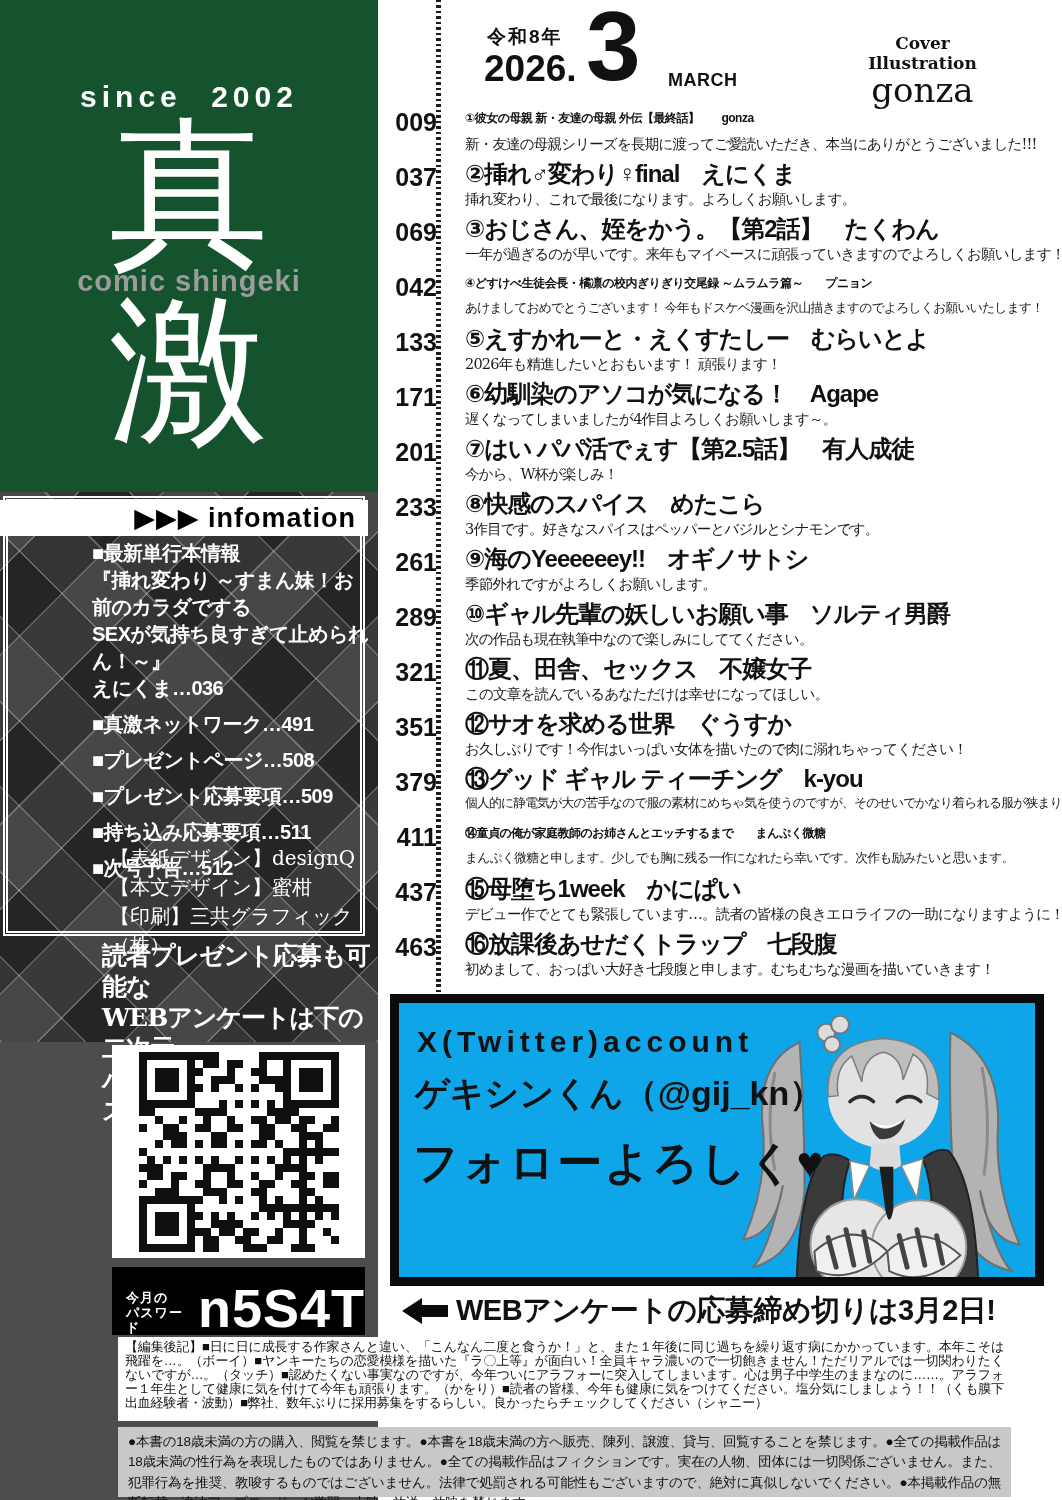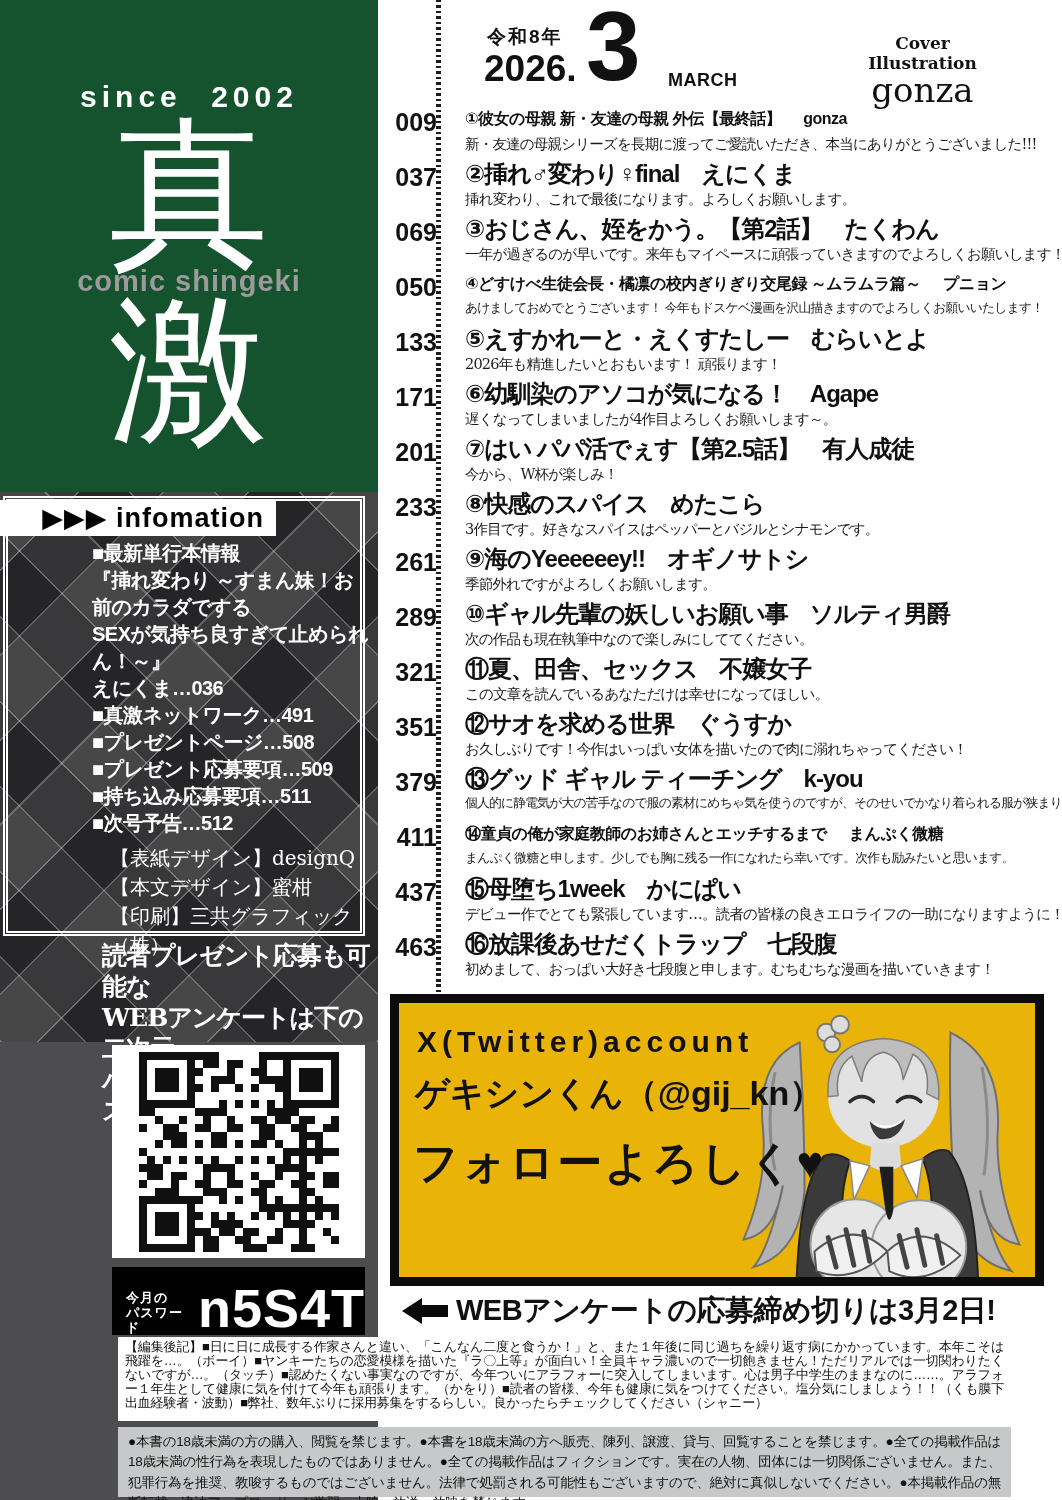--- a/index.html
+++ b/index.html
@@ -16,26 +16,26 @@
   .comic-sub{font-size:29px;font-weight:bold;color:#9b9b9b;letter-spacing:1px;margin-top:-8px;}
   .kanji.bottom{margin-top:-6px;}
 
   .argyle{position:absolute;left:0;top:492px;width:378px;height:550px;background-color:#252527;
     background-image:
       repeating-linear-gradient(45deg, rgba(255,255,255,0.28) 0 1.5px, transparent 1.5px 60px),
       repeating-linear-gradient(-45deg, rgba(255,255,255,0.28) 0 1.5px, transparent 1.5px 60px),
       repeating-linear-gradient(45deg, rgba(255,255,255,0.07) 0 60px, transparent 60px 120px),
       repeating-linear-gradient(-45deg, rgba(255,255,255,0.09) 0 60px, transparent 60px 120px);}
   .argyle-frame{position:absolute;left:3px;top:4px;width:352px;height:430px;border:5px double #fff;}
-  .info-bar{position:absolute;left:0;top:8px;width:276px;height:36px;background:#fff;color:#000;
+  .info-bar{position:absolute;left:0;top:8px;width:368px;height:36px;background:#fff;color:#000;
             font-size:27px;font-weight:bold;text-align:right;line-height:36px;padding-right:12px;
             box-sizing:border-box;letter-spacing:1px;}
   .info-list{position:absolute;left:92px;top:48px;width:280px;color:#fff;font-weight:bold;
              font-size:20px;line-height:27px;letter-spacing:-0.5px;}
-  .info-line.item{}
+  .info-line.item{margin-top:9px;}
   .credits{position:absolute;left:110px;top:352px;color:#fff;
            font-family:"DejaVu Serif","Liberation Serif",serif;font-size:20px;line-height:29px;}
   .qr-promo{position:absolute;left:102px;top:448px;color:#fff;font-weight:bold;
             font-family:"DejaVu Serif","Liberation Serif",serif;font-size:25px;line-height:31px;
             letter-spacing:-1px;}
 
   .qr-box{position:absolute;left:112px;top:1045px;width:253px;height:213px;background:#fff;
           display:flex;align-items:center;justify-content:center;}
   .password-box{position:absolute;left:112px;top:1267px;width:253px;height:68px;background:#000;
                 color:#fff;display:flex;align-items:flex-end;}
@@ -52,28 +52,28 @@
                 font-family:"DejaVu Serif","Liberation Serif",serif;}
   .cover-label{font-size:17px;font-weight:bold;letter-spacing:0px;}
   .cover-artist{font-size:34px;line-height:1.05;}
 
   .toc-list{position:absolute;left:378px;top:104px;width:660px;}
   .toc-row{display:flex;margin-bottom:5px;height:50px;}
   .toc-page{width:59px;text-align:right;padding-right:0px;font-size:25px;font-weight:bold;
             padding-top:4px;flex-shrink:0;}
   .toc-body{padding-left:28px;white-space:nowrap;}
   .toc-title{font-size:24px;font-weight:800;letter-spacing:-1px;line-height:29px;}
-  .toc-title.long{font-size:16px;letter-spacing:-0.5px;}
+  .toc-title.long{font-size:12px;letter-spacing:-0.5px;}
   .toc-author{margin-left:22px;}
   .toc-note{font-family:"DejaVu Serif","Liberation Serif",serif;font-size:14.5px;color:#1a1a1a;
             letter-spacing:-0.8px;margin-top:2px;}
   .toc-note.small{font-size:12.8px;letter-spacing:-0.8px;}
 
   .twitter-box{position:absolute;left:390px;top:994px;width:636px;height:274px;
-               border:9px solid #0b0b0b;background:#eab308;overflow:hidden;}
+               border:9px solid #0b0b0b;background:#0ea5e9;overflow:hidden;}
   .tw-text{position:relative;z-index:2;}
   .tw-line1{font-size:30px;font-weight:800;letter-spacing:5px;margin:22px 0 0 18px;}
   .tw-line2{font-size:34px;font-weight:800;margin:12px 0 0 16px;letter-spacing:0px;}
   .tw-line3{font-size:45px;font-weight:700;margin:16px 0 0 14px;letter-spacing:2px;}
   .girl{position:absolute;right:-6px;top:0;height:276px;z-index:1;}
 
   .banner{position:absolute;left:402px;top:1291px;width:616px;display:flex;align-items:center;}
   .banner-arrow{width:46px;height:30px;flex-shrink:0;}
   .banner-text{font-size:29px;font-weight:900;letter-spacing:-0.5px;margin-left:8px;white-space:nowrap;}
 
@@ -471,21 +471,21 @@
         </div>
       </div>
       <div class="toc-row">
         <div class="toc-page">069</div>
         <div class="toc-body">
           <div class="toc-title"><span class="t">③おじさん、姪をかう。【第2話】</span><span class="toc-author">たくわん</span></div>
           <div class="toc-note">一年が過ぎるのが早いです。来年もマイペースに頑張っていきますのでよろしくお願いします！</div>
         </div>
       </div>
       <div class="toc-row">
-        <div class="toc-page">050</div>
+        <div class="toc-page">042</div>
         <div class="toc-body">
           <div class="toc-title long"><span class="t">④どすけべ生徒会長・橘凛の校内ぎりぎり交尾録 ～ムラムラ篇～</span><span class="toc-author">プニョン</span></div>
           <div class="toc-note small">あけましておめでとうございます！ 今年もドスケベ漫画を沢山描きますのでよろしくお願いいたします！</div>
         </div>
       </div>
       <div class="toc-row">
         <div class="toc-page">133</div>
         <div class="toc-body">
           <div class="toc-title"><span class="t">⑤えすかれーと・えくすたしー</span><span class="toc-author">むらいとよ</span></div>
           <div class="toc-note">2026年も精進したいとおもいます！ 頑張ります！</div>

